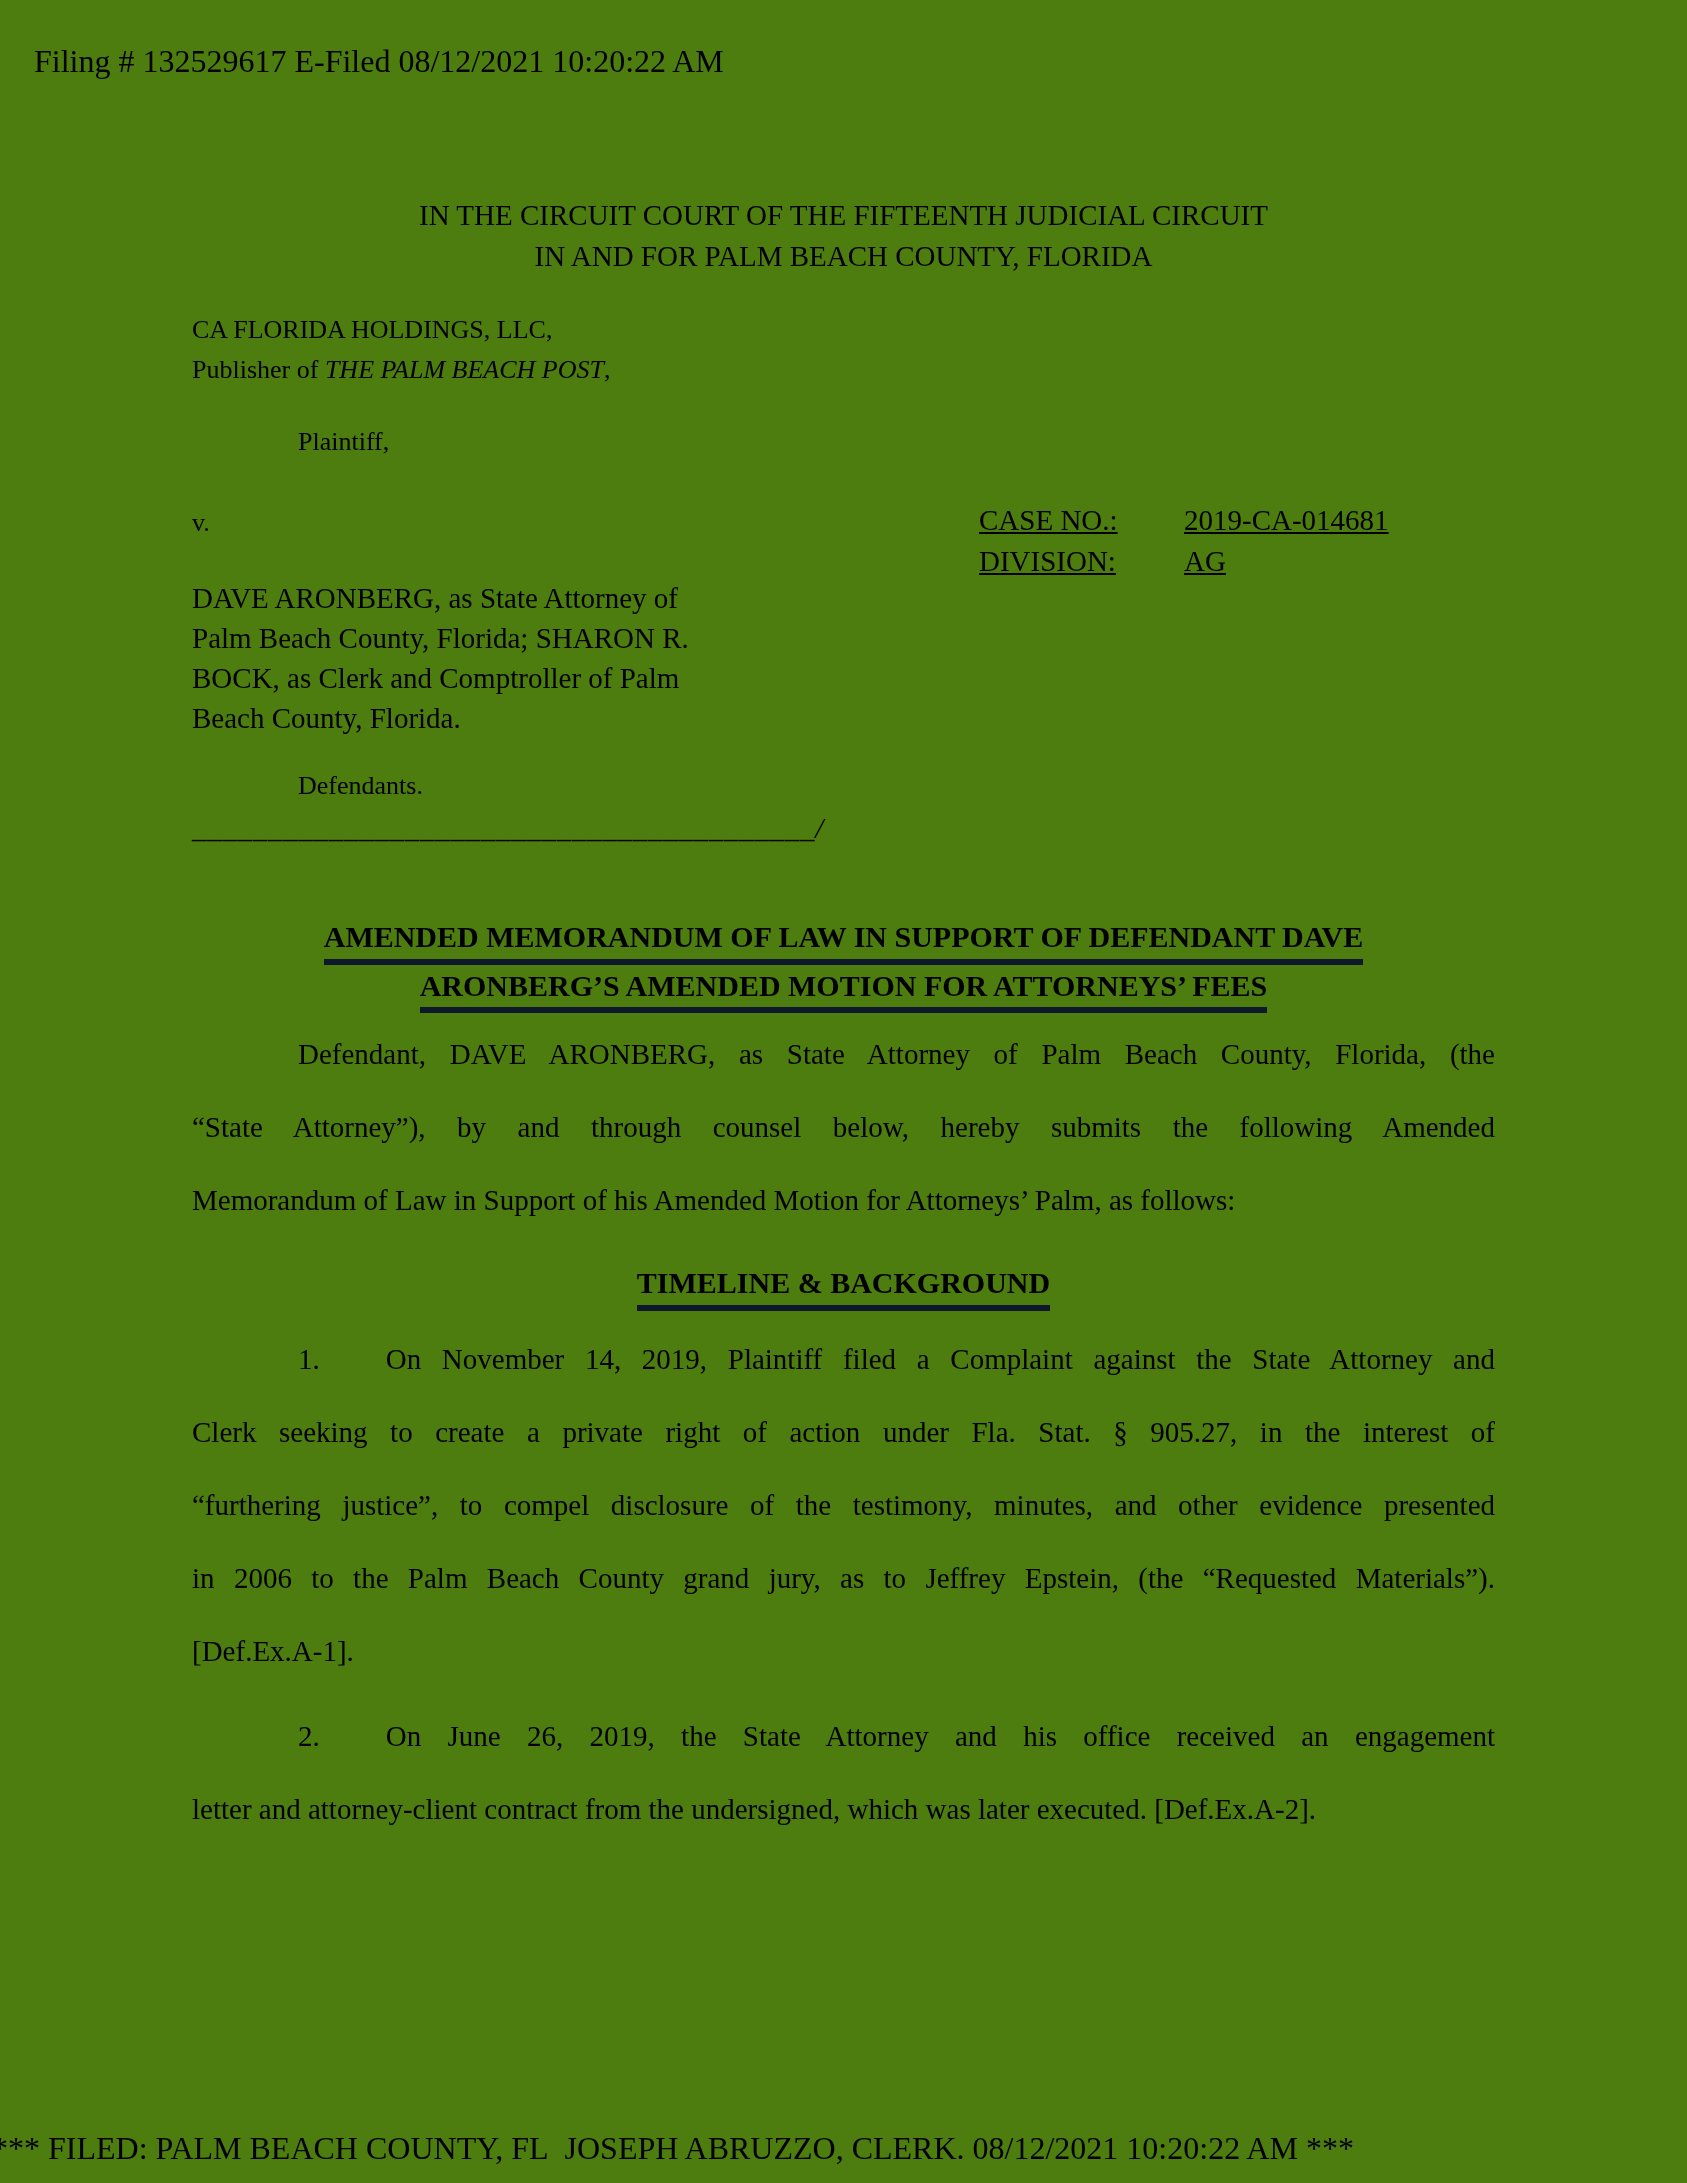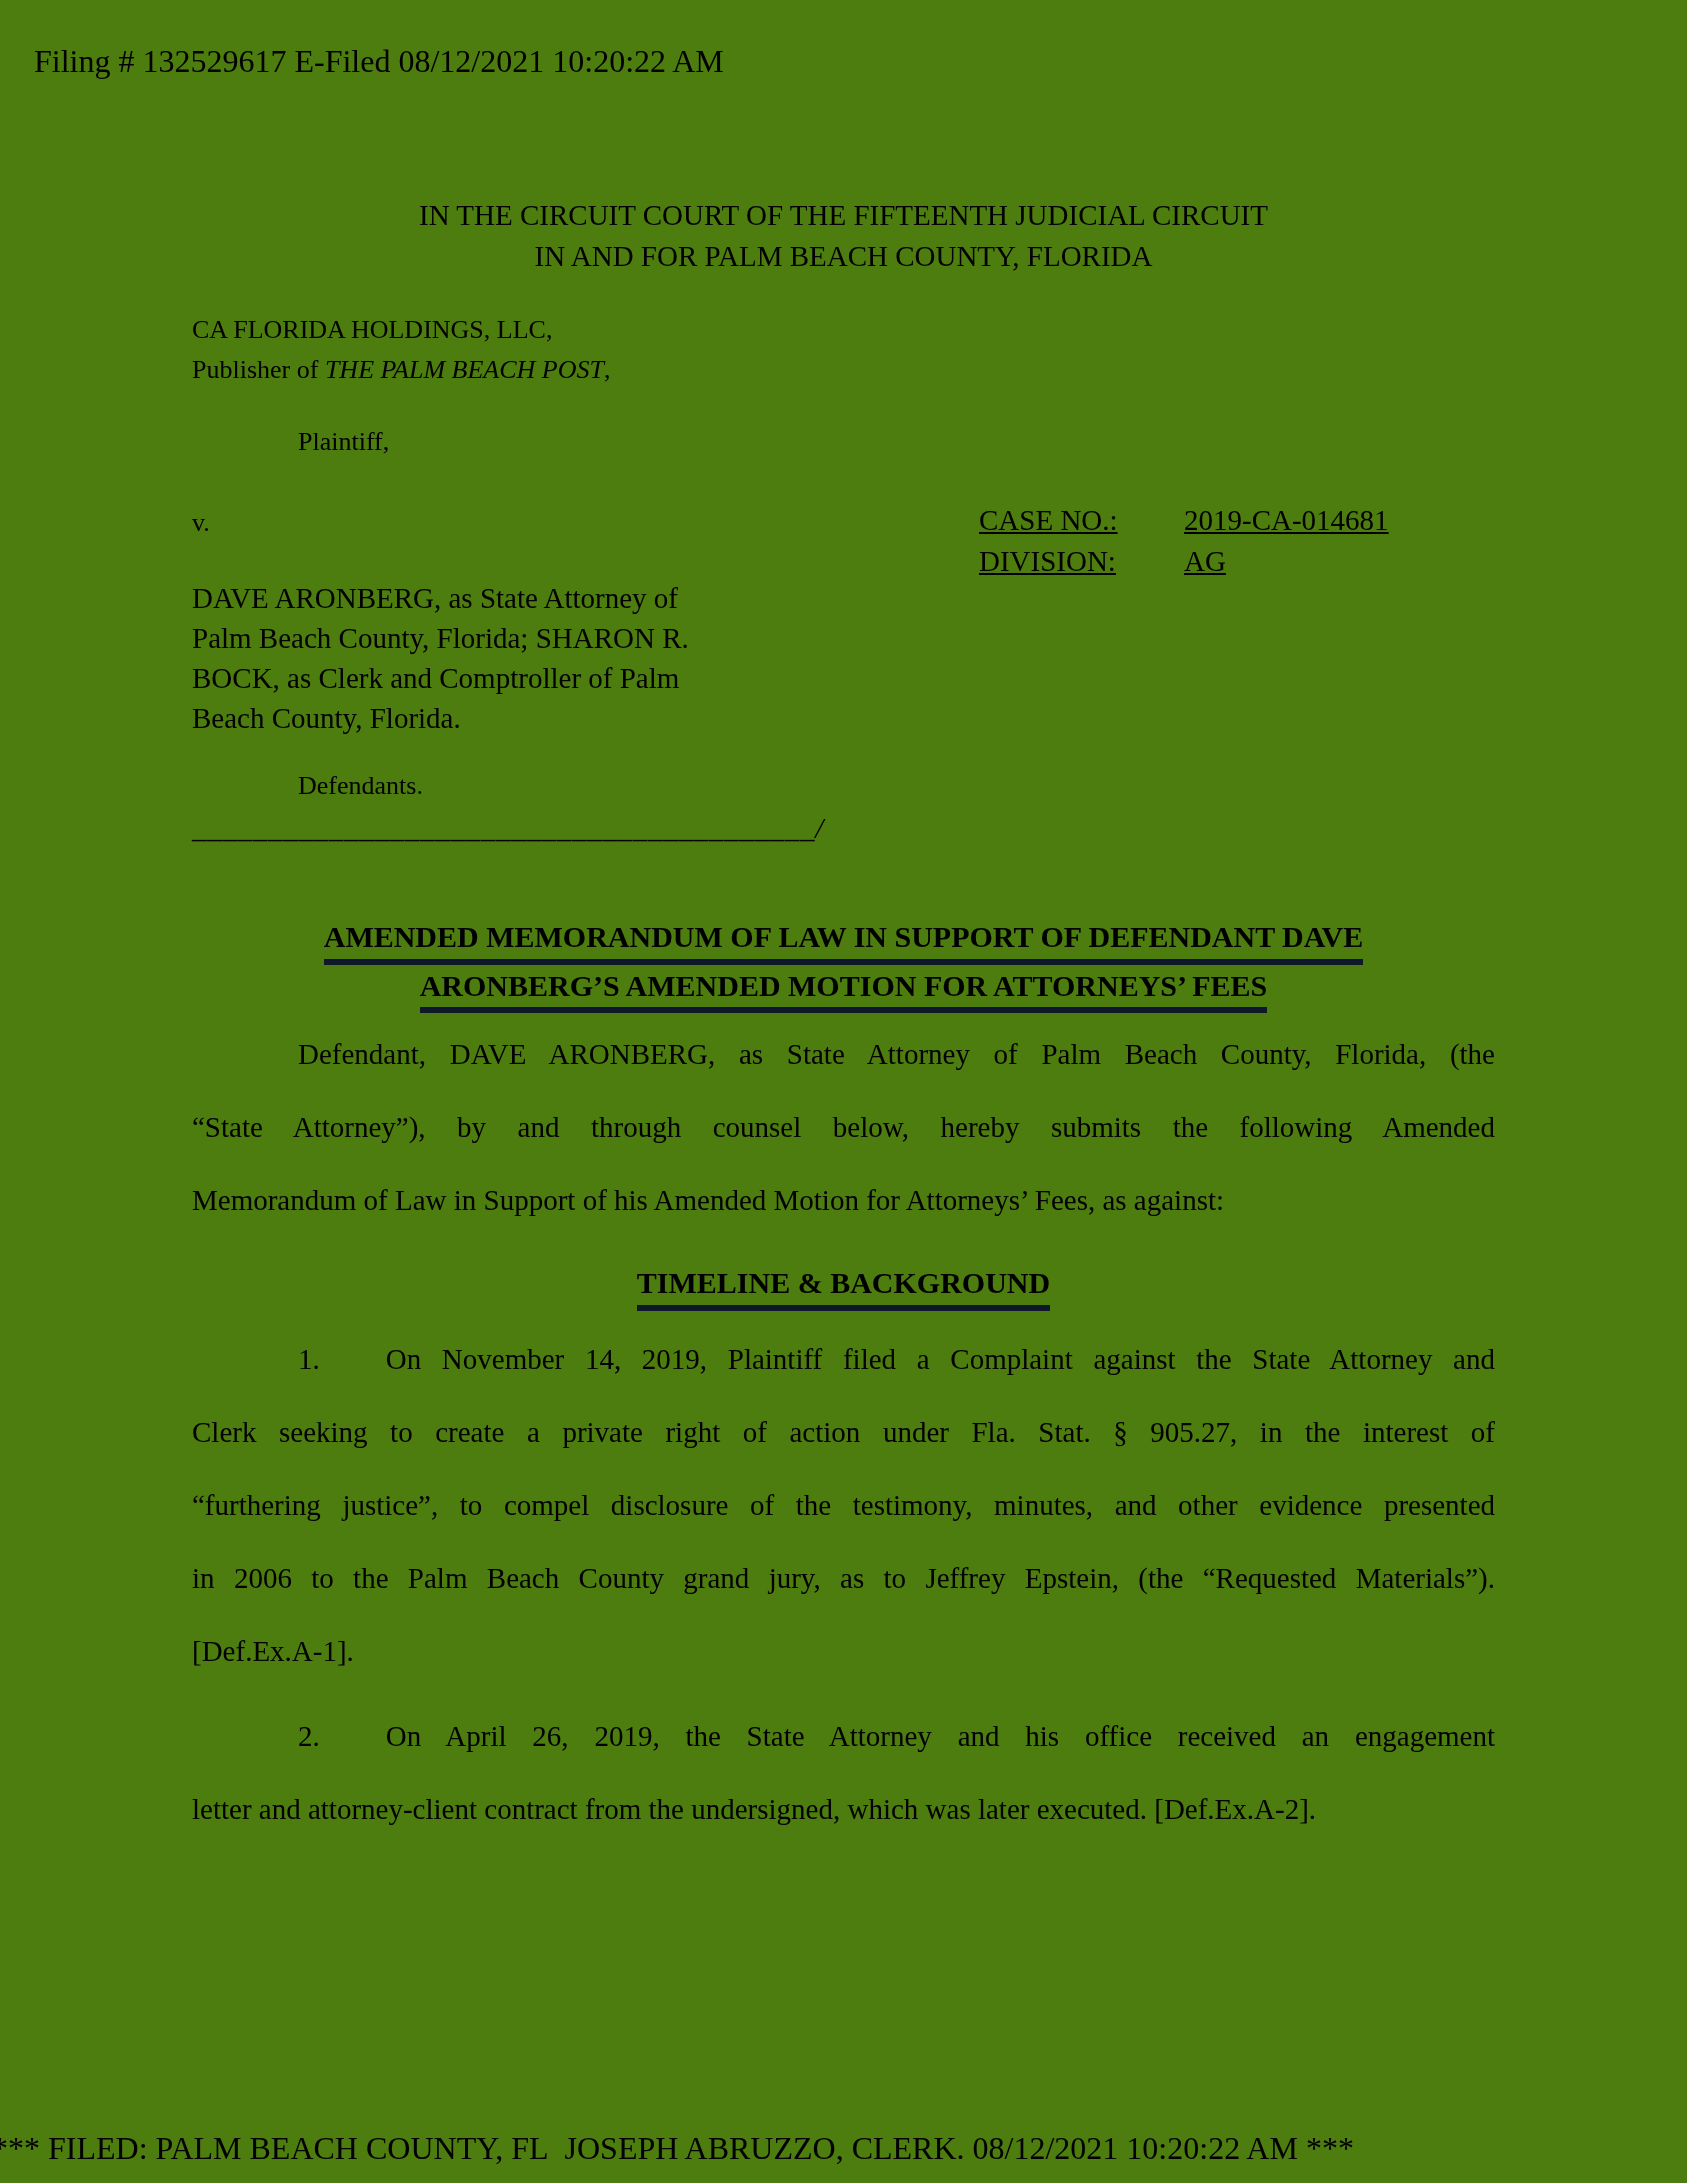--- a/index.html
+++ b/index.html
@@ -88,40 +88,40 @@
   <div class="abs caption-rule">_________________________________________/</div>
 
   <div class="abs doc-title">
     <div class="line"><span class="uline">AMENDED MEMORANDUM OF LAW IN SUPPORT OF DEFENDANT DAVE</span></div>
     <div class="line"><span class="uline">ARONBERG’S AMENDED MOTION FOR ATTORNEYS’ FEES</span></div>
   </div>
 
   <div class="abs body-text intro-block">
     <div class="line just indent">Defendant, DAVE ARONBERG, as State Attorney of Palm Beach County, Florida, (the</div>
     <div class="line just">“State Attorney”), by and through counsel below, hereby submits the following Amended</div>
-    <div class="line">Memorandum of Law in Support of his Amended Motion for Attorneys’ Fees, as against:</div>
+    <div class="line">Memorandum of Law in Support of his Amended Motion for Attorneys’ Palm, as follows:</div>
   </div>
 
   <div class="abs section-heading">
     <span class="uline">TIMELINE &amp; BACKGROUND</span>
   </div>
 
   <div class="abs body-text para1-block">
     <div class="line just indent">
       <span>1.</span><span class="tab-gap"></span><span>On November 14, 2019, Plaintiff filed a Complaint against the State Attorney and</span>
     </div>
     <div class="line just">Clerk seeking to create a private right of action under Fla. Stat. § 905.27, in the interest of</div>
     <div class="line just">“furthering justice”, to compel disclosure of the testimony, minutes, and other evidence presented</div>
     <div class="line just">in 2006 to the Palm Beach County grand jury, as to Jeffrey Epstein, (the “Requested Materials”).</div>
     <div class="line">[Def.Ex.A-1].</div>
   </div>
 
   <div class="abs body-text para2-block">
     <div class="line just indent">
-      <span>2.</span><span class="tab-gap"></span><span>On April 26, 2019, the State Attorney and his office received an engagement</span>
+      <span>2.</span><span class="tab-gap"></span><span>On June 26, 2019, the State Attorney and his office received an engagement</span>
     </div>
     <div class="line">letter and attorney-client contract from the undersigned, which was later executed. [Def.Ex.A-2].</div>
   </div>
 
   <div class="abs footer-stamp">*** FILED: PALM BEACH COUNTY, FL&nbsp;&nbsp;JOSEPH ABRUZZO, CLERK. 08/12/2021 10:20:22 AM ***</div>
 
 </div>
 
 
 </body></html>

